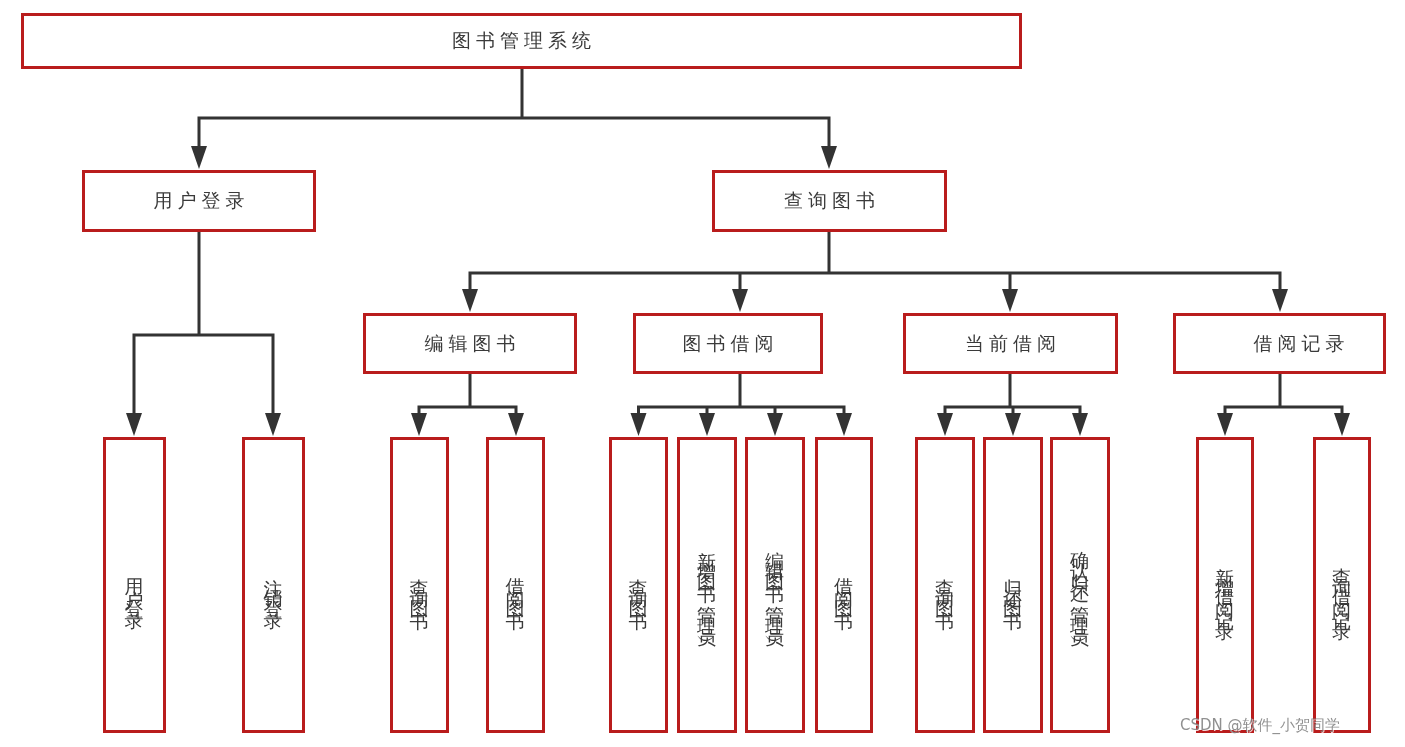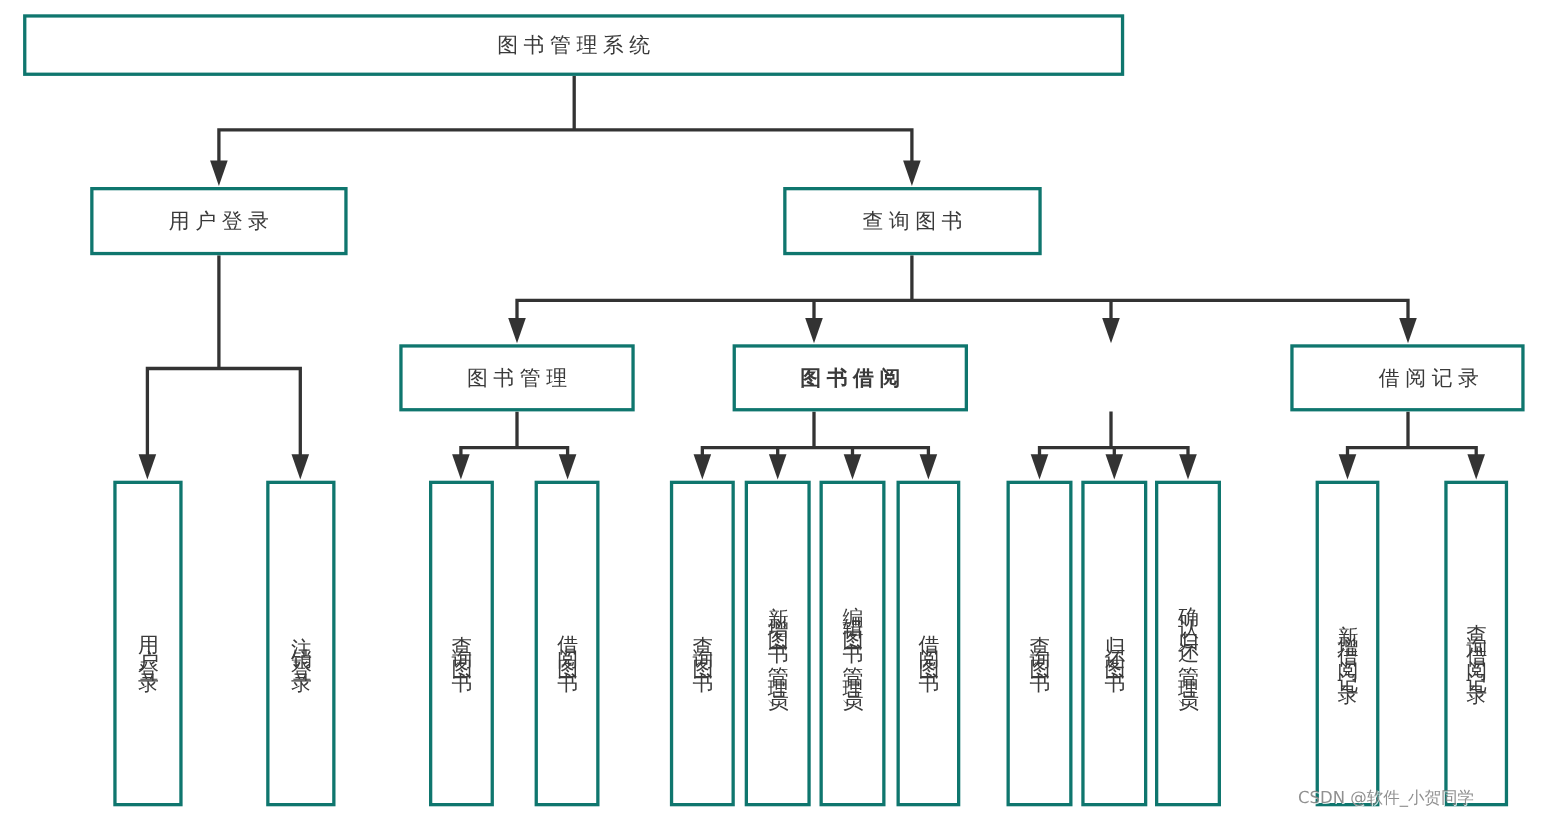--- a/index.html
+++ b/index.html
@@ -20,21 +20,21 @@
     left: 0;
     top: 0;
     width: 1405px;
     height: 747px;
     z-index: 1;
   }
   .box {
     position: absolute;
     box-sizing: border-box;
     background: #ffffff;
-    border: 3px solid #0f766e;
+    border: 3px solid #b91c1c;
     color: #3a3a3a;
     display: flex;
     align-items: center;
     justify-content: center;
     z-index: 2;
   }
   .hbox {
     font-size: 19px;
     letter-spacing: 5px;
     text-indent: 5px; 
@@ -50,21 +50,21 @@
     height: 296px;
   }
   
   .l1 { left: 21px; top: 13px; width: 1001px; height: 56px; }
   
   .l2a { left: 82px;  top: 170px; width: 234px; height: 62px; }
   .l2b { left: 712px; top: 170px; width: 235px; height: 62px; }
   
   .l3  { top: 313px; height: 61px; }
   .l3a { left: 363px;  width: 214px; }
-  .l3b { left: 666px;  width: 214px; font-weight: bold; }
+  .l3b { left: 633px;  width: 190px; }
   .l3c { left: 903px;  width: 215px; }
   .l3d { left: 1173px; width: 213px; padding-left: 39px; }
   
   .a1 { left: 103px;  width: 63px; }
   .a2 { left: 242px;  width: 63px; }
   .b1 { left: 390px;  width: 59px; }
   .b2 { left: 486px;  width: 59px; }
   .c1 { left: 609px;  width: 59px; }
   .c2 { left: 677px;  width: 60px; }
   .c3 { left: 745px;  width: 60px; }
@@ -159,24 +159,27 @@
   </div>
 
   <div class="box hbox l2a">
     <span>用户登录</span>
   </div>
   <div class="box hbox l2b">
     <span>查询图书</span>
   </div>
 
   <div class="box hbox l3 l3a">
-    <span>图书管理</span>
+    <span>编辑图书</span>
   </div>
   <div class="box hbox l3 l3b">
     <span>图书借阅</span>
+  </div>
+  <div class="box hbox l3 l3c">
+    <span>当前借阅</span>
   </div>
   <div class="box hbox l3 l3d">
     <span>借阅记录</span>
   </div>
 
   <div class="box vbox a1">用户登录</div>
   <div class="box vbox a2">注销登录</div>
 
   <div class="box vbox b1">查询图书</div>
   <div class="box vbox b2">借阅图书</div>

